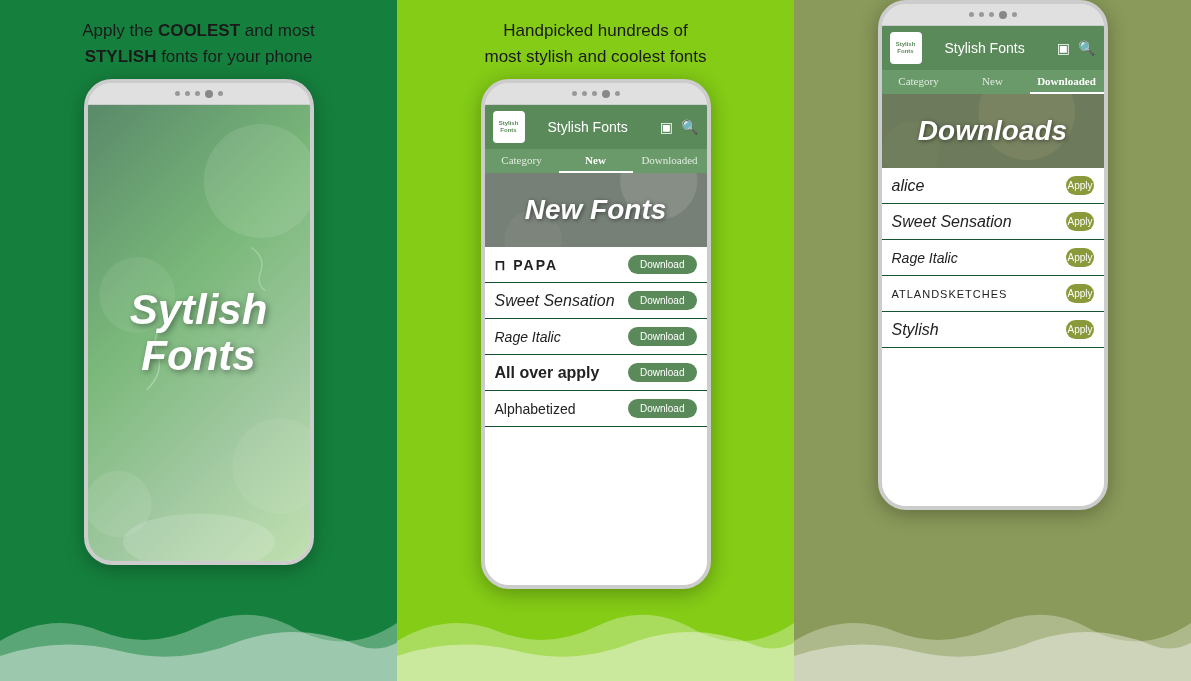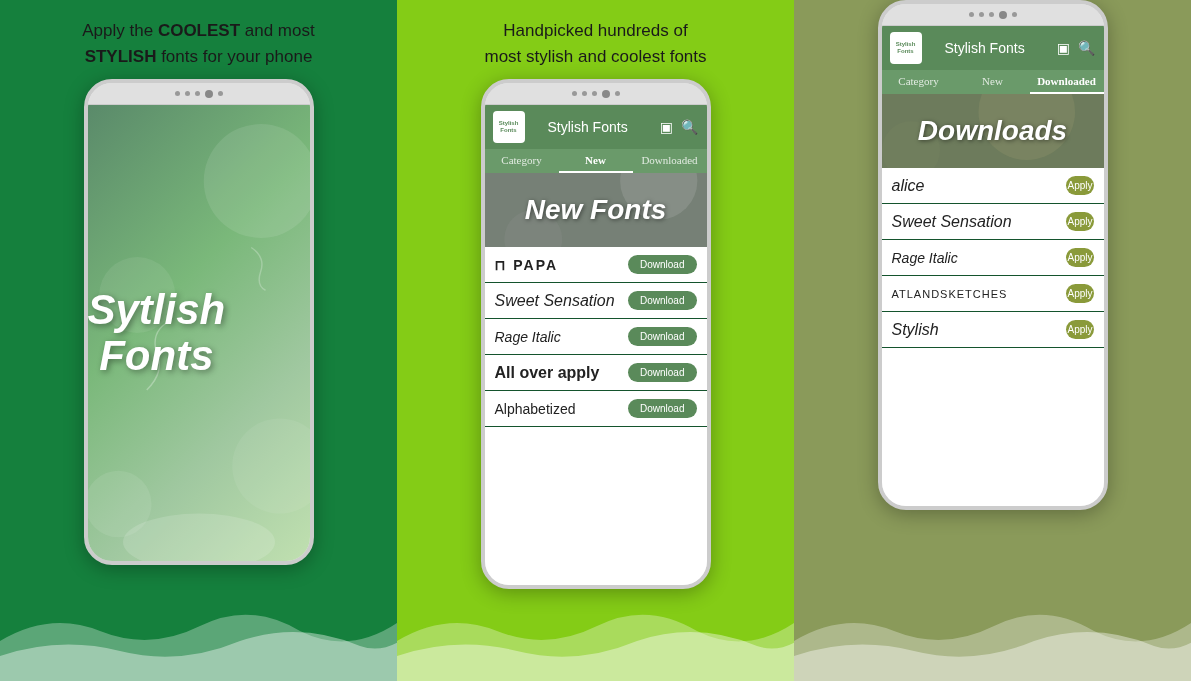--- a/index.html
+++ b/index.html
@@ -57,21 +57,21 @@
     }
     .phone-dot { width: 5px; height: 5px; background: #999; border-radius: 50%; }
     .phone-dot.large { width: 8px; height: 8px; background: #888; }
 
     
     .splash-screen {
       background: linear-gradient(135deg, #5a8a6a 0%, #7ab87a 40%, #a0c8a0 70%, #c0e0b0 100%);
       height: 456px;
       display: flex;
       align-items: center;
-      justify-content: flex-start;
+      justify-content: center;
       position: relative;
       overflow: hidden;
     }
     .splash-title {
       font-size: 42px;
       font-weight: bold;
       color: white;
       text-align: center;
       font-style: italic;
       text-shadow: 2px 2px 6px rgba(0,0,0,0.4);

